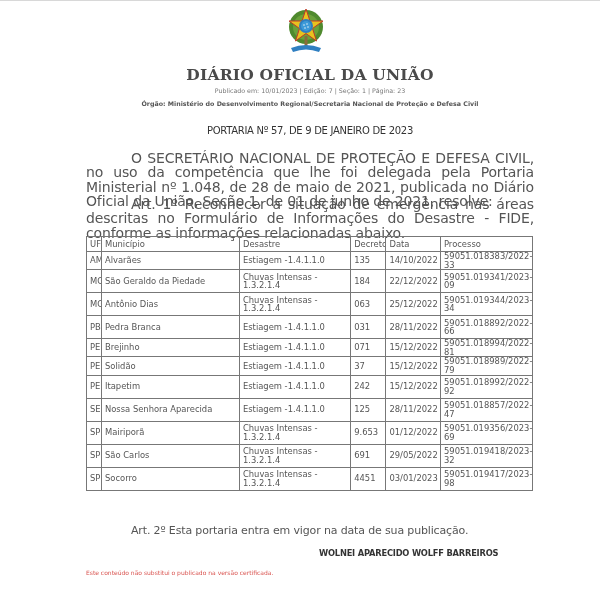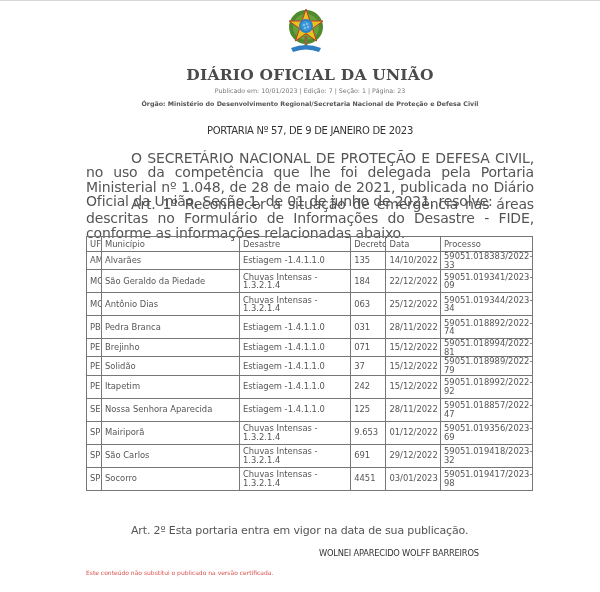--- a/index.html
+++ b/index.html
@@ -44,21 +44,21 @@
     th { height: 14px; }
     tr.h1 td { height: 14px; }
     tr.h2 td { height: 22px; }
     .c-uf { width: 14px; }
     .c-mun { width: 129px; }
     .c-des { width: 104px; }
     .c-dec { width: 33px; }
     .c-dat { width: 51px; }
     .c-pro { width: 86px; }
     .art2 { position: absolute; left: 131px; top: 523px; font-size: 11px; color: #555; letter-spacing: -0.15px; }
-    .sign { position: absolute; left: 319px; top: 547px; font-size: 8.3px; color: #333; letter-spacing: -0.2px; }
+    .sign { position: absolute; left: 319px; top: 547px; font-size: 8.3px; color: #333; letter-spacing: -0.2px; font-weight: bold; }
     .disclaimer { position: absolute; left: 86px; top: 568px; font-size: 6px; color: #d9534f; }
   </style>
 </head>
 <body>
 
 <svg class="emblem" viewBox="0 0 42 50">
   <circle cx="21" cy="21" r="17" fill="#4f8a2e"></circle>
   <circle cx="21" cy="21" r="13" fill="#6aa23a"></circle>
   <polygon points="21,3 25,15 38,15 27.5,22.5 31.5,35 21,27.5 10.5,35 14.5,22.5 4,15 17,15" fill="#e8c21e" stroke="#c0392b" stroke-width="1"></polygon>
   <circle cx="21" cy="20" r="7" fill="#2f7fc1"></circle>
@@ -123,21 +123,21 @@
       <td>063</td>
       <td>25/12/2022</td>
       <td>59051.019344/2023-34</td>
     </tr>
     <tr class="h2">
       <td>PB</td>
       <td>Pedra Branca</td>
       <td>Estiagem -1.4.1.1.0</td>
       <td>031</td>
       <td>28/11/2022</td>
-      <td>59051.018892/2022-74</td>
+      <td>59051.018892/2022-66</td>
     </tr>
     <tr class="h1">
       <td>PE</td>
       <td>Brejinho</td>
       <td>Estiagem -1.4.1.1.0</td>
       <td>071</td>
       <td>15/12/2022</td>
       <td>59051.018994/2022-81</td>
     </tr>
     <tr class="h1">
@@ -170,21 +170,21 @@
       <td>Chuvas Intensas - 1.3.2.1.4</td>
       <td>9.653</td>
       <td>01/12/2022</td>
       <td>59051.019356/2023-69</td>
     </tr>
     <tr class="h2">
       <td>SP</td>
       <td>São Carlos</td>
       <td>Chuvas Intensas - 1.3.2.1.4</td>
       <td>691</td>
-      <td>29/12/2022</td>
+      <td>29/05/2022</td>
       <td>59051.019418/2023-32</td>
     </tr>
     <tr class="h2">
       <td>SP</td>
       <td>Socorro</td>
       <td>Chuvas Intensas - 1.3.2.1.4</td>
       <td>4451</td>
       <td>03/01/2023</td>
       <td>59051.019417/2023-98</td>
     </tr>

